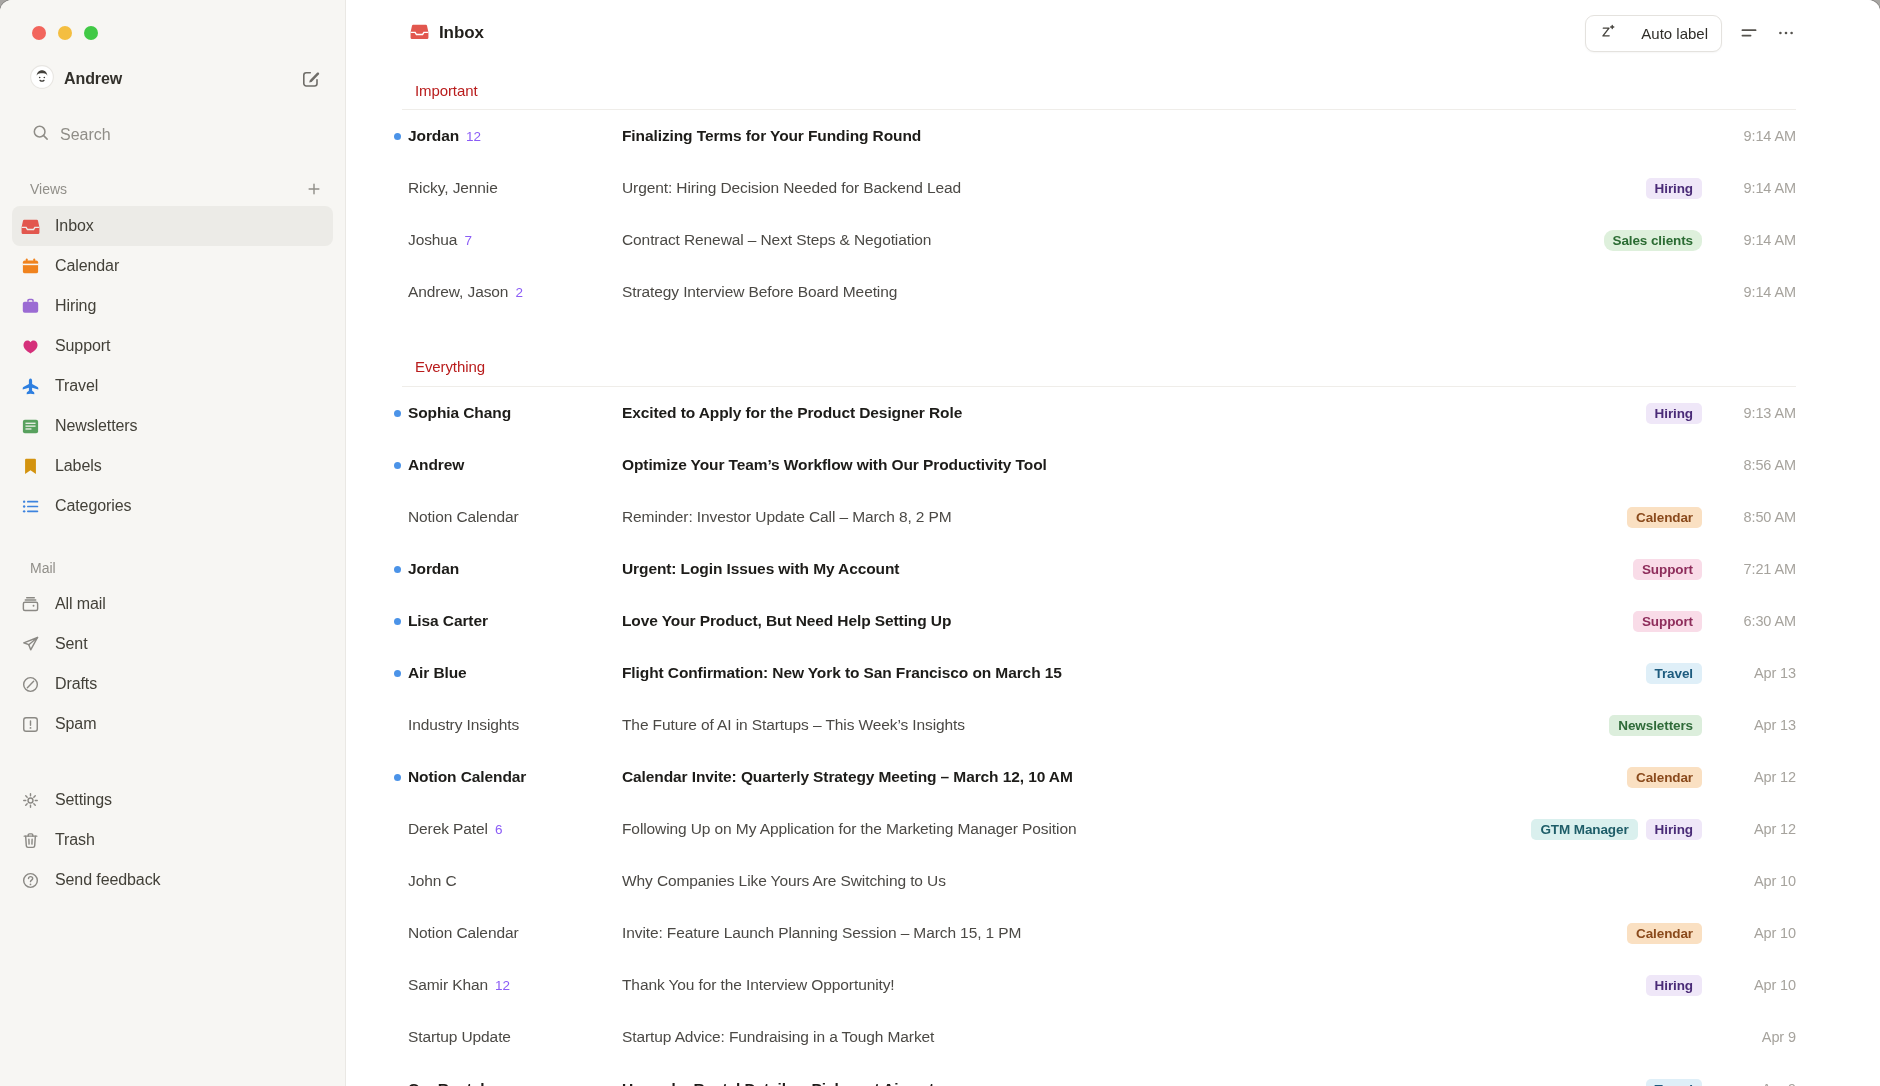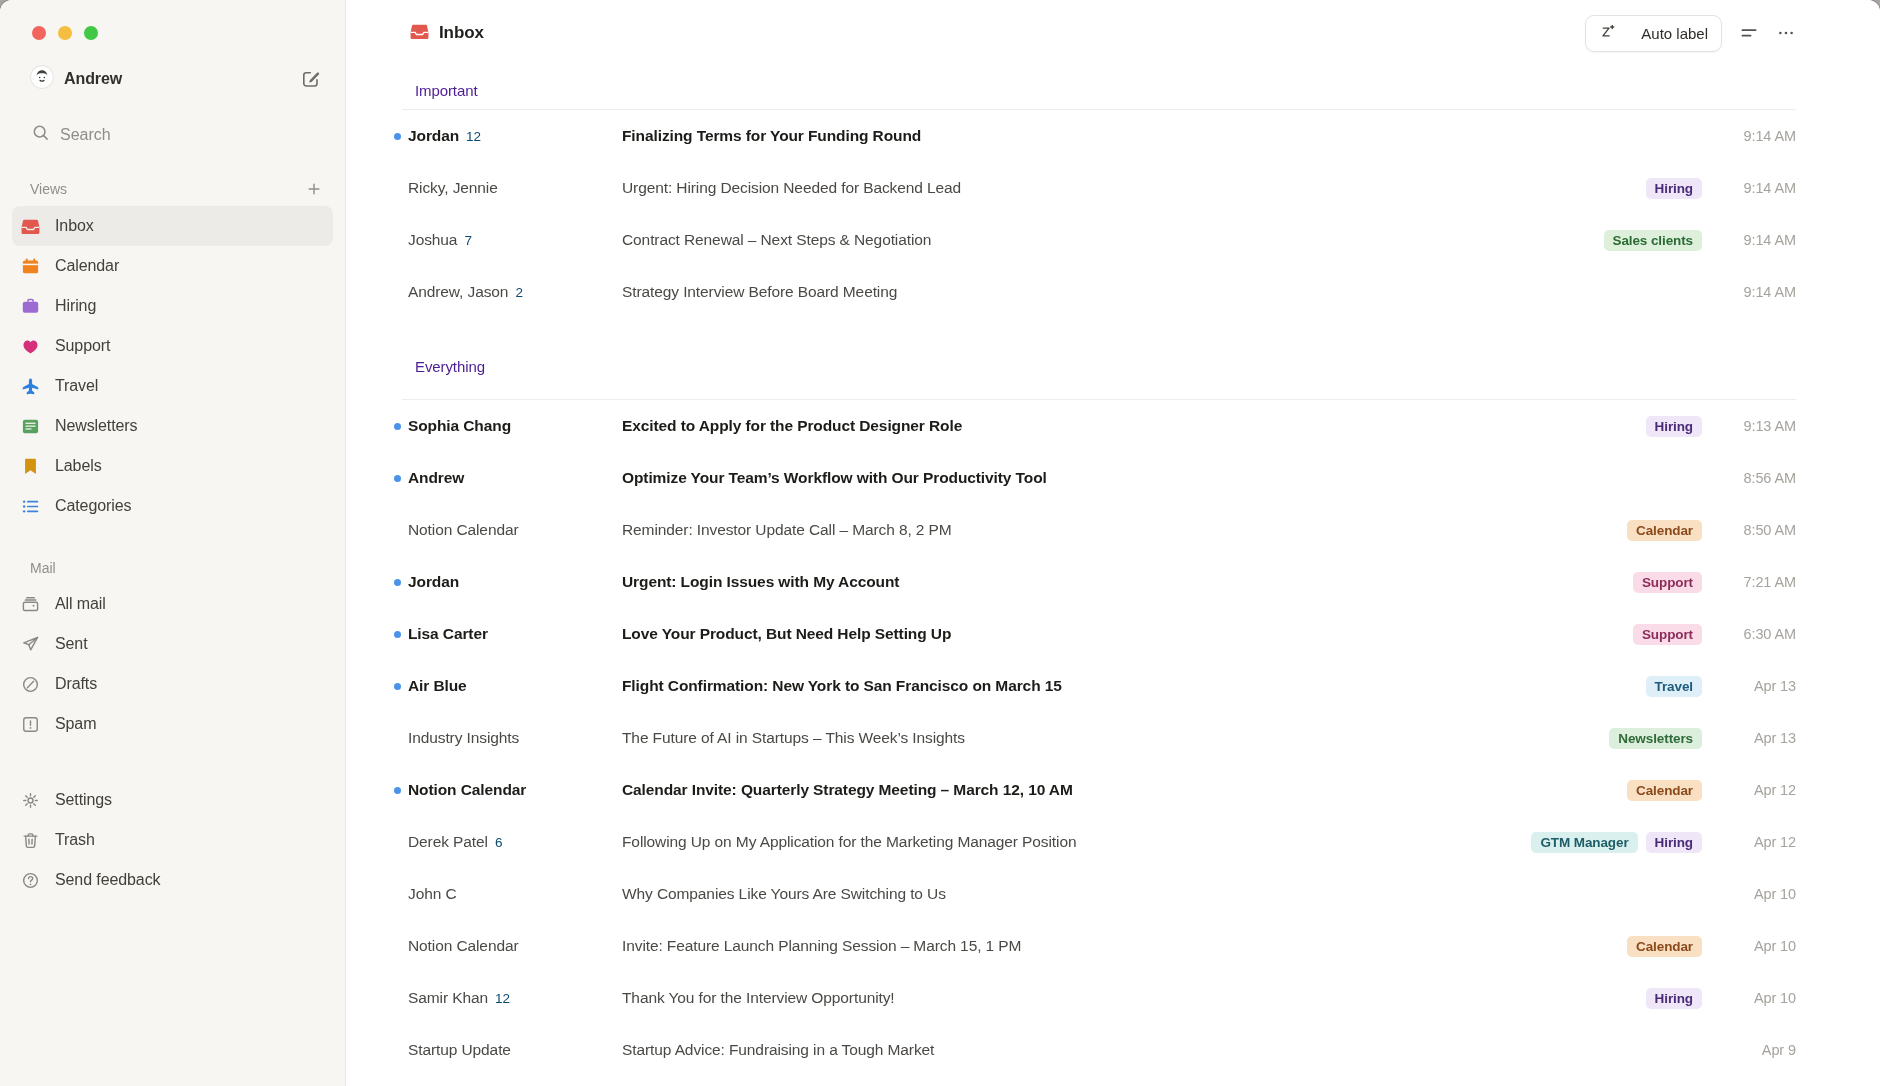--- a/index.html
+++ b/index.html
@@ -56,32 +56,32 @@
     font-size:15px; color:#2f2d28; cursor:pointer;
     box-shadow:0 1px 2px rgba(0,0,0,.04);
     font-family:inherit;
   }
   .icon-btn { display:flex; cursor:pointer; background:none; border:none; padding:0; }
   .list { flex:1; overflow:hidden; }
   .section-header {
     margin:0 84px 0 56px;
     padding:26px 0 10px 13px;
     border-bottom:1px solid #efede9;
-    color:#4c1d95; font-size:15px; letter-spacing:-.1px;
-  }
-  .section-header.later { padding-top:40px; padding-bottom:24px; }
+    color:#b91c1c; font-size:15px; letter-spacing:-.1px;
+  }
+  .section-header.later { padding-top:40px; padding-bottom:11px; }
   .row {
     height:52px; display:flex; align-items:center;
     padding:0 84px 0 48px; font-size:15.5px; letter-spacing:-.1px;
     cursor:pointer;
   }
   .dotcol { width:14px; flex:none; display:flex; align-items:center; }
   .unread-dot { width:7px; height:7px; border-radius:50%; background:#4b93e8; }
   .sender { width:214px; flex:none; white-space:nowrap; overflow:hidden; text-overflow:ellipsis; color:#4b4945; }
-  .count { color:#0c4a6e; font-size:13.5px; font-weight:400; margin-left:7px; }
+  .count { color:#8b5cf6; font-size:13.5px; font-weight:400; margin-left:7px; }
   .subject { flex:1; min-width:0; white-space:nowrap; overflow:hidden; text-overflow:ellipsis; color:#4b4945; padding-right:16px; }
   .row.unread .sender, .row.unread .subject { color:#1d1c19; font-weight:700; }
   .badges { display:flex; gap:8px; flex:none; margin-right:28px; }
   .badge { padding:3px 9px; border-radius:5px; font-size:13.5px; font-weight:700; white-space:nowrap; letter-spacing:-.1px; }
   .time { flex:none; min-width:66px; text-align:right; color:#a6a39d; font-size:14.5px; }
 </style>
 </head>
 <body>
 
 <div class="window">
@@ -362,21 +362,21 @@
           <span class="badges">
             <span class="badge" style="background: rgb(239, 231, 248); color: rgb(74, 43, 119);">Hiring</span>
           </span>
           <span class="time">9:14 AM</span>
         </div>
         <div class="row">
           <span class="dotcol"></span>
           <span class="sender">Joshua<span class="count">7</span></span>
           <span class="subject">Contract Renewal – Next Steps &amp; Negotiation</span>
           <span class="badges">
-            <span class="badge" style="background: rgb(222, 240, 220); color: rgb(43, 107, 51);">Sales clients</span>
+            <span class="badge" style="background: rgb(222, 240, 220); color: rgb(43, 107, 51); border-radius: 9px;">Sales clients</span>
           </span>
           <span class="time">9:14 AM</span>
         </div>
         <div class="row">
           <span class="dotcol"></span>
           <span class="sender">Andrew, Jason<span class="count">2</span></span>
           <span class="subject">Strategy Interview Before Board Meeting</span>
           <span class="time">9:14 AM</span>
         </div>
         <div class="section-header later">Everything</div>

